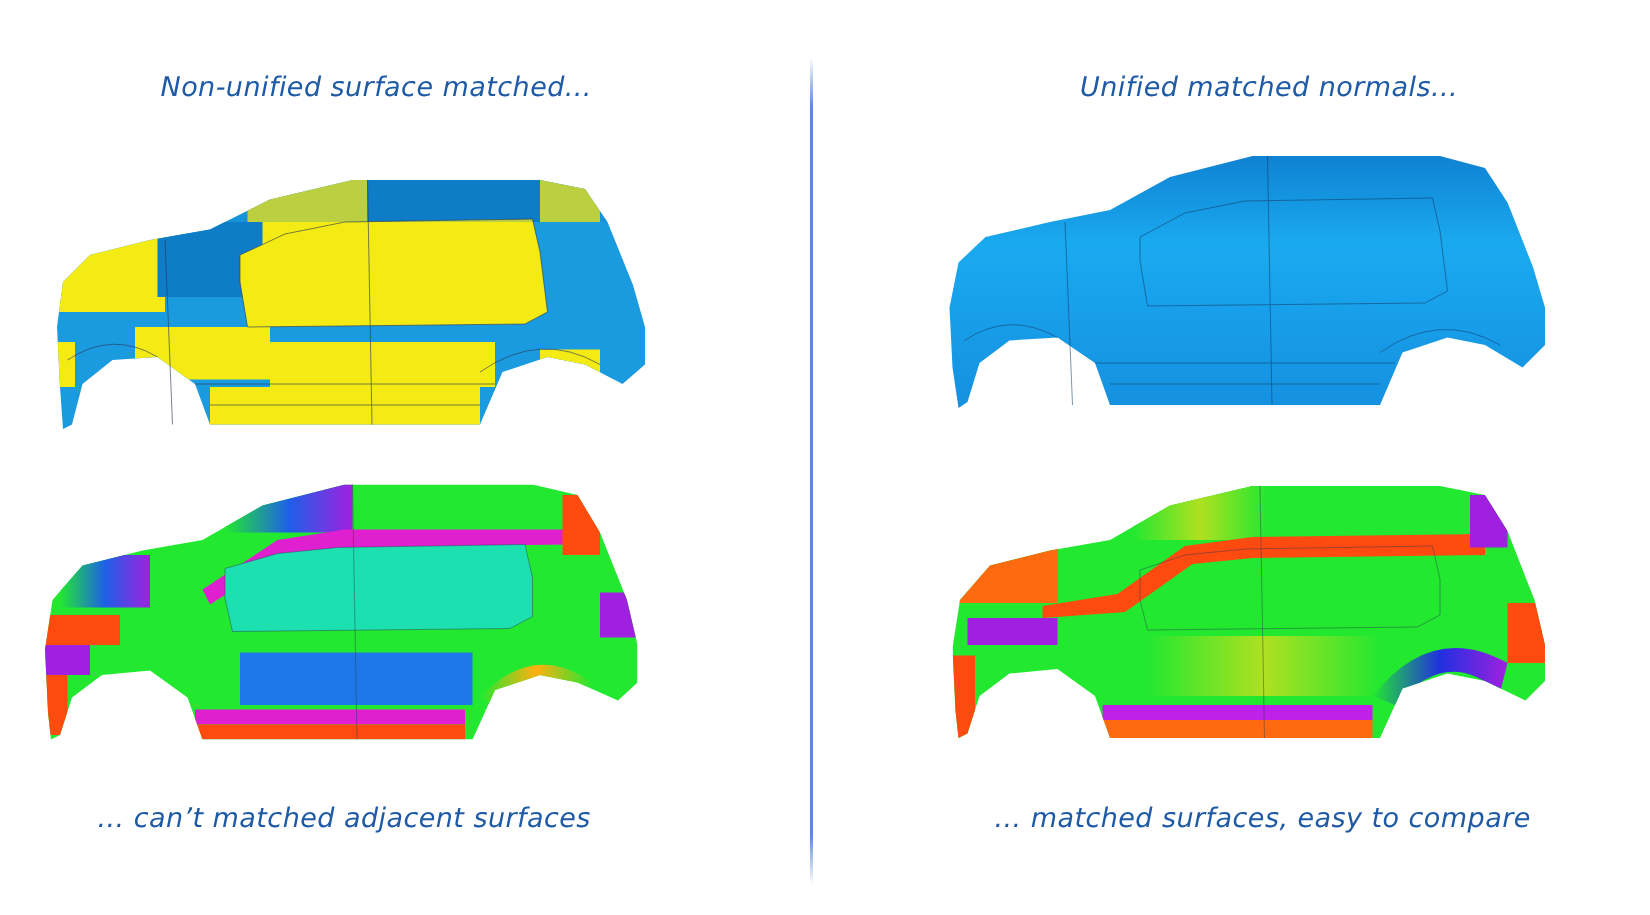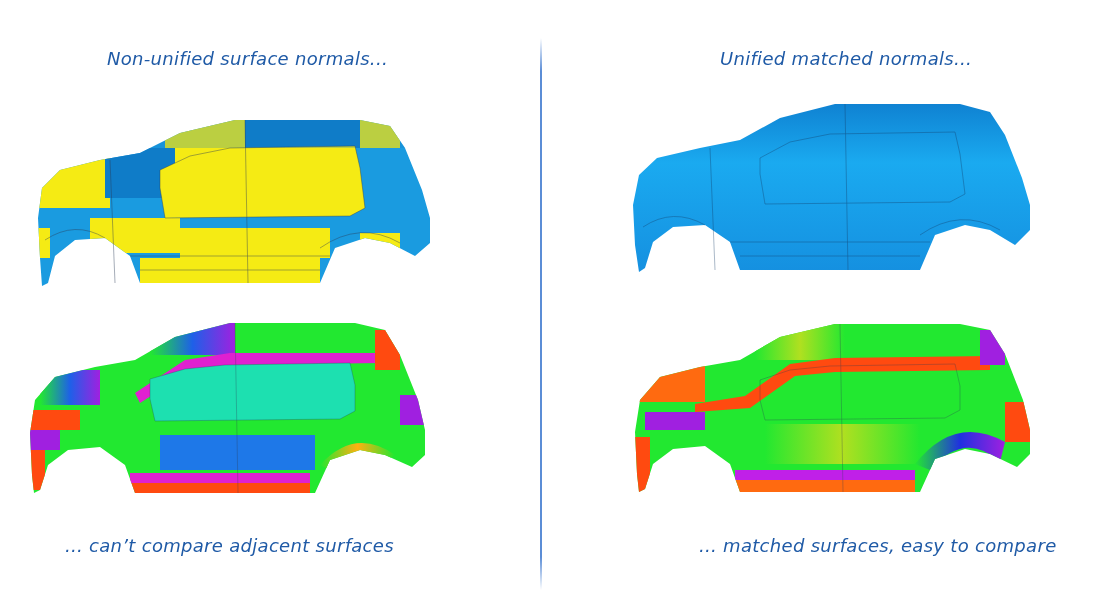--- a/index.html
+++ b/index.html
@@ -6,21 +6,21 @@
   body{width:1100px;height:610px;position:relative;overflow:hidden;font-family:"DejaVu Sans",sans-serif;}
   .caption{position:absolute;color:#1f5aa6;font-size:18px;font-style:italic;letter-spacing:0.3px;white-space:nowrap;}
   .divider{position:absolute;left:540px;top:38px;width:2px;height:552px;
     background:linear-gradient(to bottom,rgba(91,141,214,0) 0%,#5b8dd6 6%,#5b8dd6 94%,rgba(91,141,214,0) 100%);}
   .car{position:absolute;}
   svg{display:block;}
 </style>
 </head>
 <body>
 
-<div class="caption" style="left:107px;top:48px;">Non-unified surface normals...</div>
+<div class="caption" style="left:107px;top:48px;">Non-unified surface matched...</div>
 <div class="caption" style="left:720px;top:48px;">Unified matched normals...</div>
 
 <div class="divider"></div>
 
 <div class="car" style="left:30px;top:108px;">
 <svg width="420" height="185" viewBox="0 0 420 185">
   <defs>
     <clipPath id="bodyA">
           <path d="M10,150 L8,110 L12,80 L30,62 L70,52 L110,45 L150,25 L205,12 L330,12 L360,18 L375,40 L392,82 L400,110 L400,135 L385,148 L360,135 L335,130 L305,140 L290,175 L110,175 L100,148 L75,130 L45,132 L25,148 L18,175 L12,178 Z"></path>
         </clipPath>
@@ -145,14 +145,14 @@
     <rect x="355" y="18" width="25" height="35" fill="#a020e0"></rect>
     <rect x="380" y="90" width="25" height="40" fill="#ff4a10"></rect>
   </g>
   <g fill="none" stroke="#2a3a55" stroke-width="0.5" opacity="0.6">
     <path d="M135,68 L165,58 L205,54 L330,52 L335,74 L335,98 L320,106 L140,108 L135,88 Z"></path>
     <line x1="215" y1="12" x2="218" y2="180"></line>
   </g>
 </svg>
 </div>
 
-<div class="caption" style="left:65px;top:535px;">... can’t compare adjacent surfaces</div>
-<div class="caption" style="left:663px;top:535px;margin-left:36px;">... matched surfaces, easy to compare</div>
+<div class="caption" style="left:65px;top:535px;">... can’t matched adjacent surfaces</div>
+<div class="caption" style="left:663px;top:535px;">... matched surfaces, easy to compare</div>
 
 </body></html>

